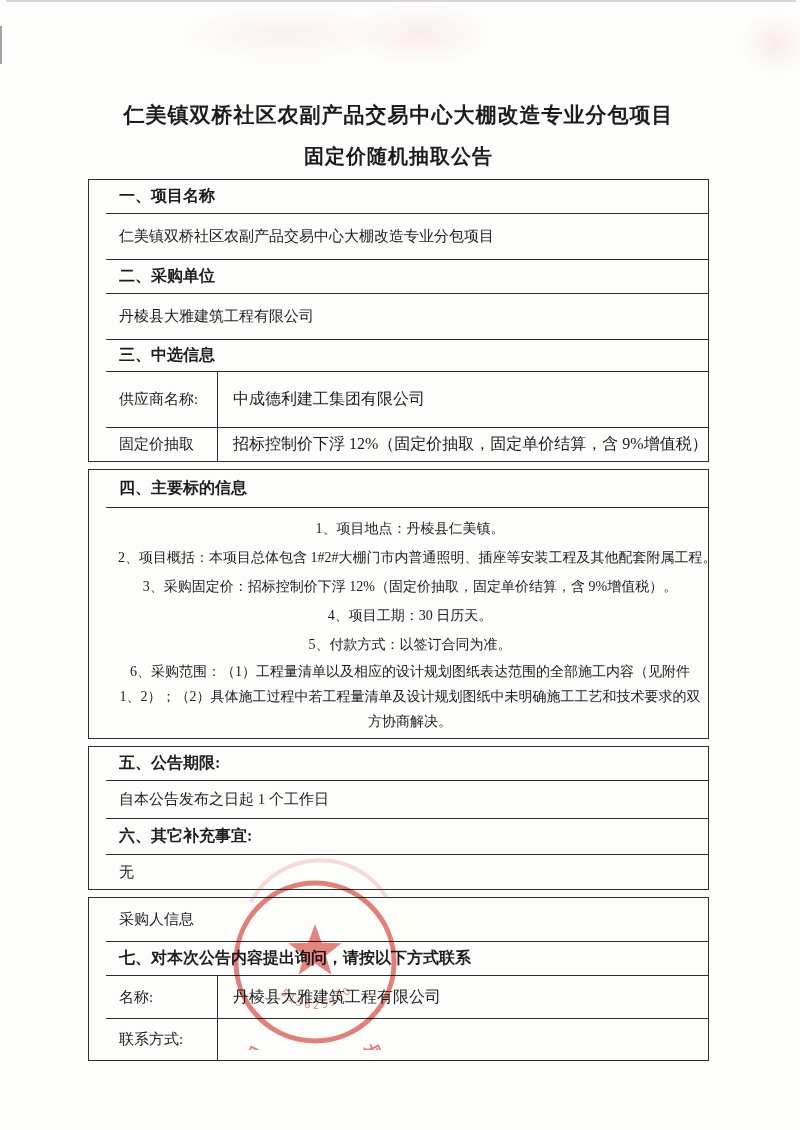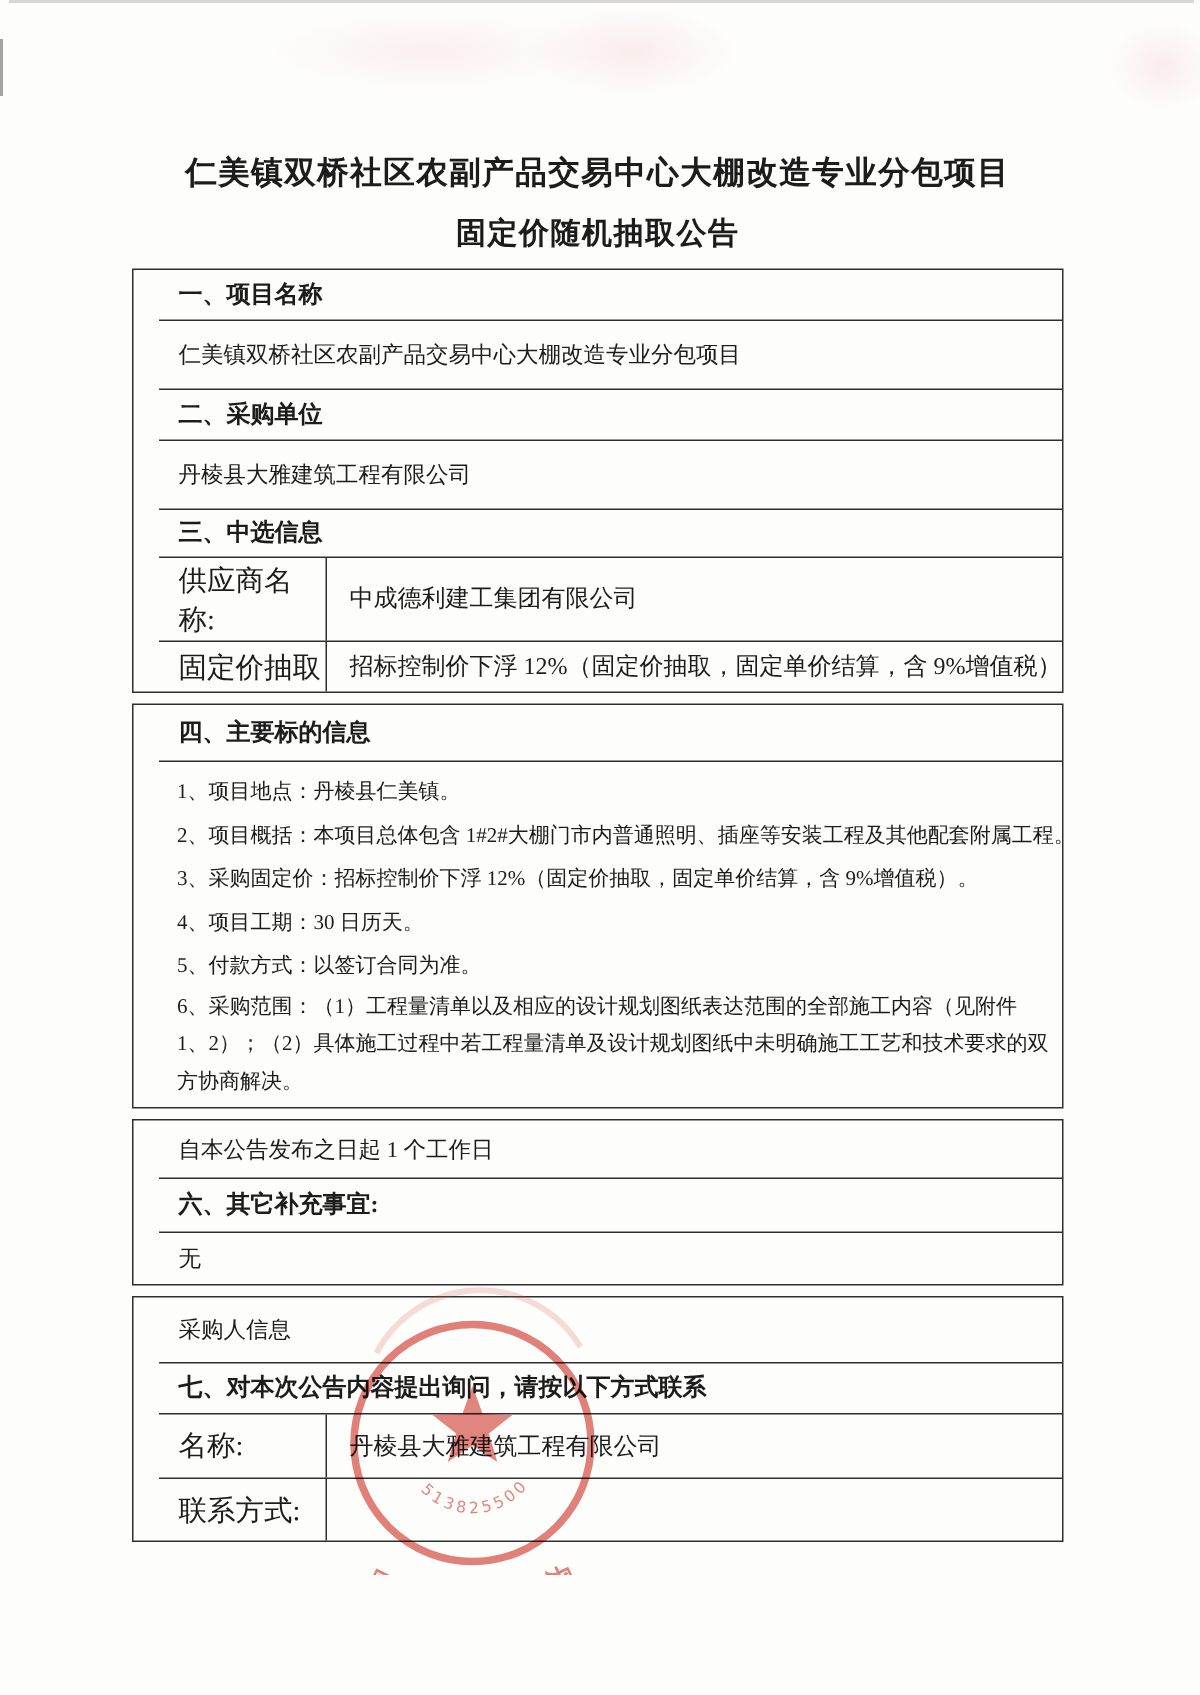--- a/index.html
+++ b/index.html
@@ -26,21 +26,21 @@
   .title2{margin-top:12px;font-size:20px;line-height:28px;}
 
   .tblock{border:1.6px solid #2e2e2e;margin-top:7px;box-sizing:border-box;background:transparent;padding-left:17px;}
   .tb1{margin-top:9px;}
   .t-row{box-sizing:border-box;display:flex;align-items:center;}
   .t-row + .t-row{border-top:1.4px solid #2e2e2e;}
   .sec{font-weight:bold;font-size:16px;padding-left:13px;}
   .con{font-size:15px;padding-left:13px;}
   .pair{padding:0;align-items:stretch;}
   .cell-label{width:112px;box-sizing:border-box;border-right:1.4px solid #2e2e2e;
-              display:flex;align-items:center;padding-left:13px;font-size:19px;flex:none;}
+              display:flex;align-items:center;padding-left:13px;font-size:15px;flex:none;}
   .cell-value{flex:1;display:flex;align-items:center;padding-left:15px;font-size:16px;}
   .h33{height:33px;}.h46{height:46px;}.h34{height:34px;font-family:Liberation Serif, serif;}.h32{height:32px;}
   .h56{height:56px;}.h37{height:37px;}.h38{height:38px;}.h36{height:36px;}
   .h35{height:35px;}.h43{height:43px;}.h42{height:42px;}
   .items{display:block;padding:6px 6px 4px 12px;font-size:14px;}
   .item{line-height:29px;white-space:nowrap;}
   .item.multi{line-height:25px;white-space:normal;}
 
   
   .stamp{position:absolute;left:227px;top:874px;width:176px;height:176px;
@@ -72,33 +72,34 @@
         <div class="cell-value">中成德利建工集团有限公司</div>
       </div>
       <div class="t-row pair h34">
         <div class="cell-label">固定价抽取</div>
         <div class="cell-value">招标控制价下浮 12%（固定价抽取，固定单价结算，含 9%增值税）</div>
       </div>
     </div>
 
     <div class="tblock">
       <div class="t-row sec h37">四、主要标的信息</div>
-      <div class="t-row" style="display:block;">
+      <div class="t-row" style="display:block;text-align:center;">
         <div class="items">
           <div class="item">1、项目地点：丹棱县仁美镇。</div>
           <div class="item">2、项目概括：本项目总体包含 1#2#大棚门市内普通照明、插座等安装工程及其他配套附属工程。</div>
           <div class="item">3、采购固定价：招标控制价下浮 12%（固定价抽取，固定单价结算，含 9%增值税）。</div>
           <div class="item">4、项目工期：30 日历天。</div>
           <div class="item">5、付款方式：以签订合同为准。</div>
           <div class="item multi">6、采购范围：（1）工程量清单以及相应的设计规划图纸表达范围的全部施工内容（见附件 1、2）；（2）具体施工过程中若工程量清单及设计规划图纸中未明确施工工艺和技术要求的双方协商解决。</div>
         </div>
       </div>
     </div>
 
     <div class="tblock">
+      <div class="t-row sec h33">五、公告期限:</div>
       <div class="t-row con h38">自本公告发布之日起 1 个工作日</div>
       <div class="t-row sec h36">六、其它补充事宜:</div>
       <div class="t-row con h35">无</div>
     </div>
 
     <div class="tblock">
       <div class="t-row con h43">采购人信息</div>
       <div class="t-row sec h34">七、对本次公告内容提出询问，请按以下方式联系</div>
       <div class="t-row pair h43">
         <div class="cell-label">名称:</div>

